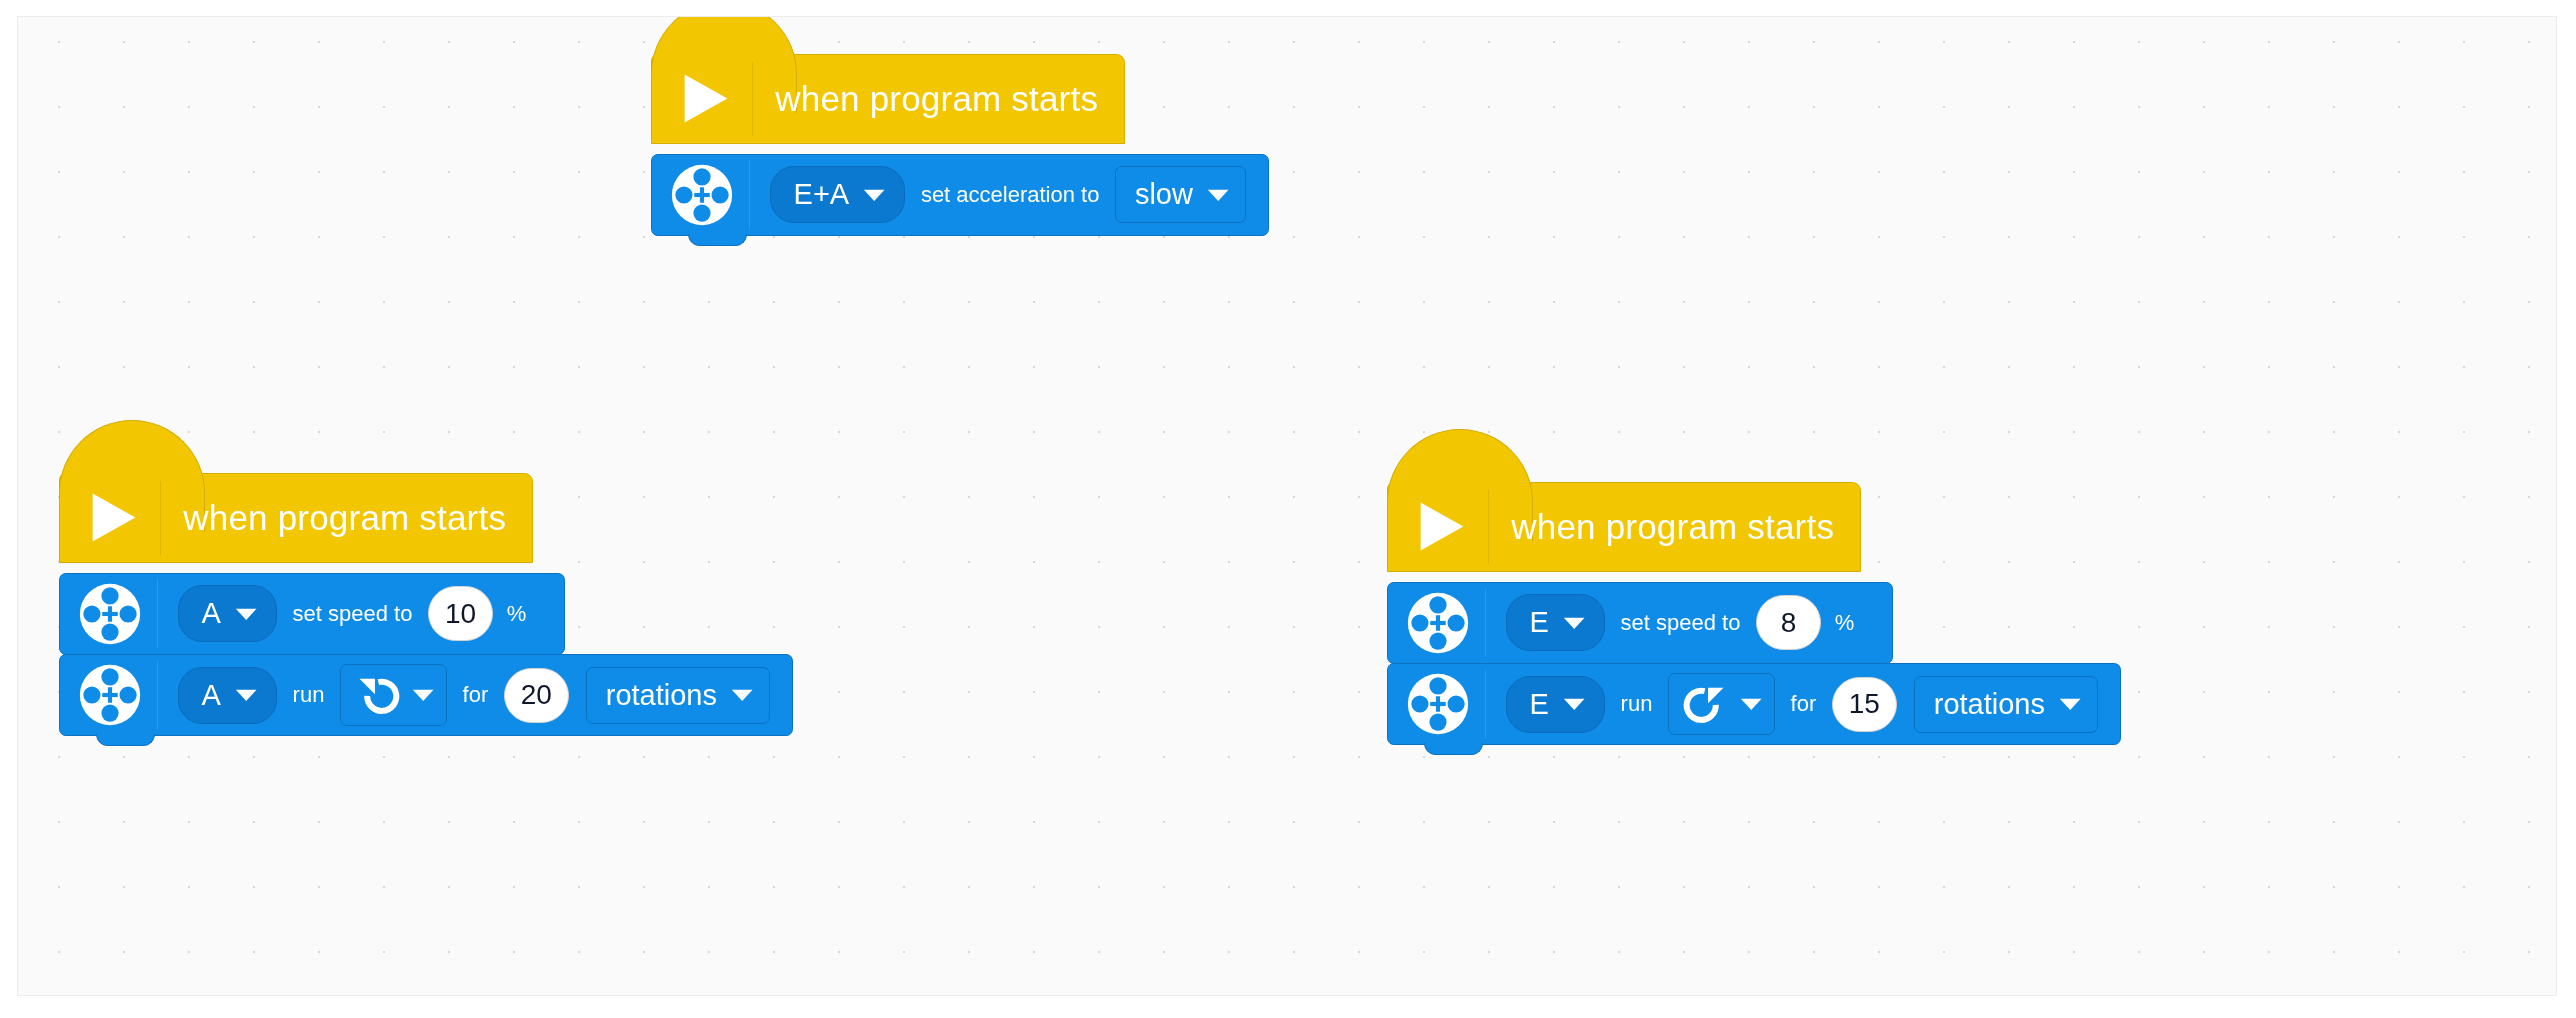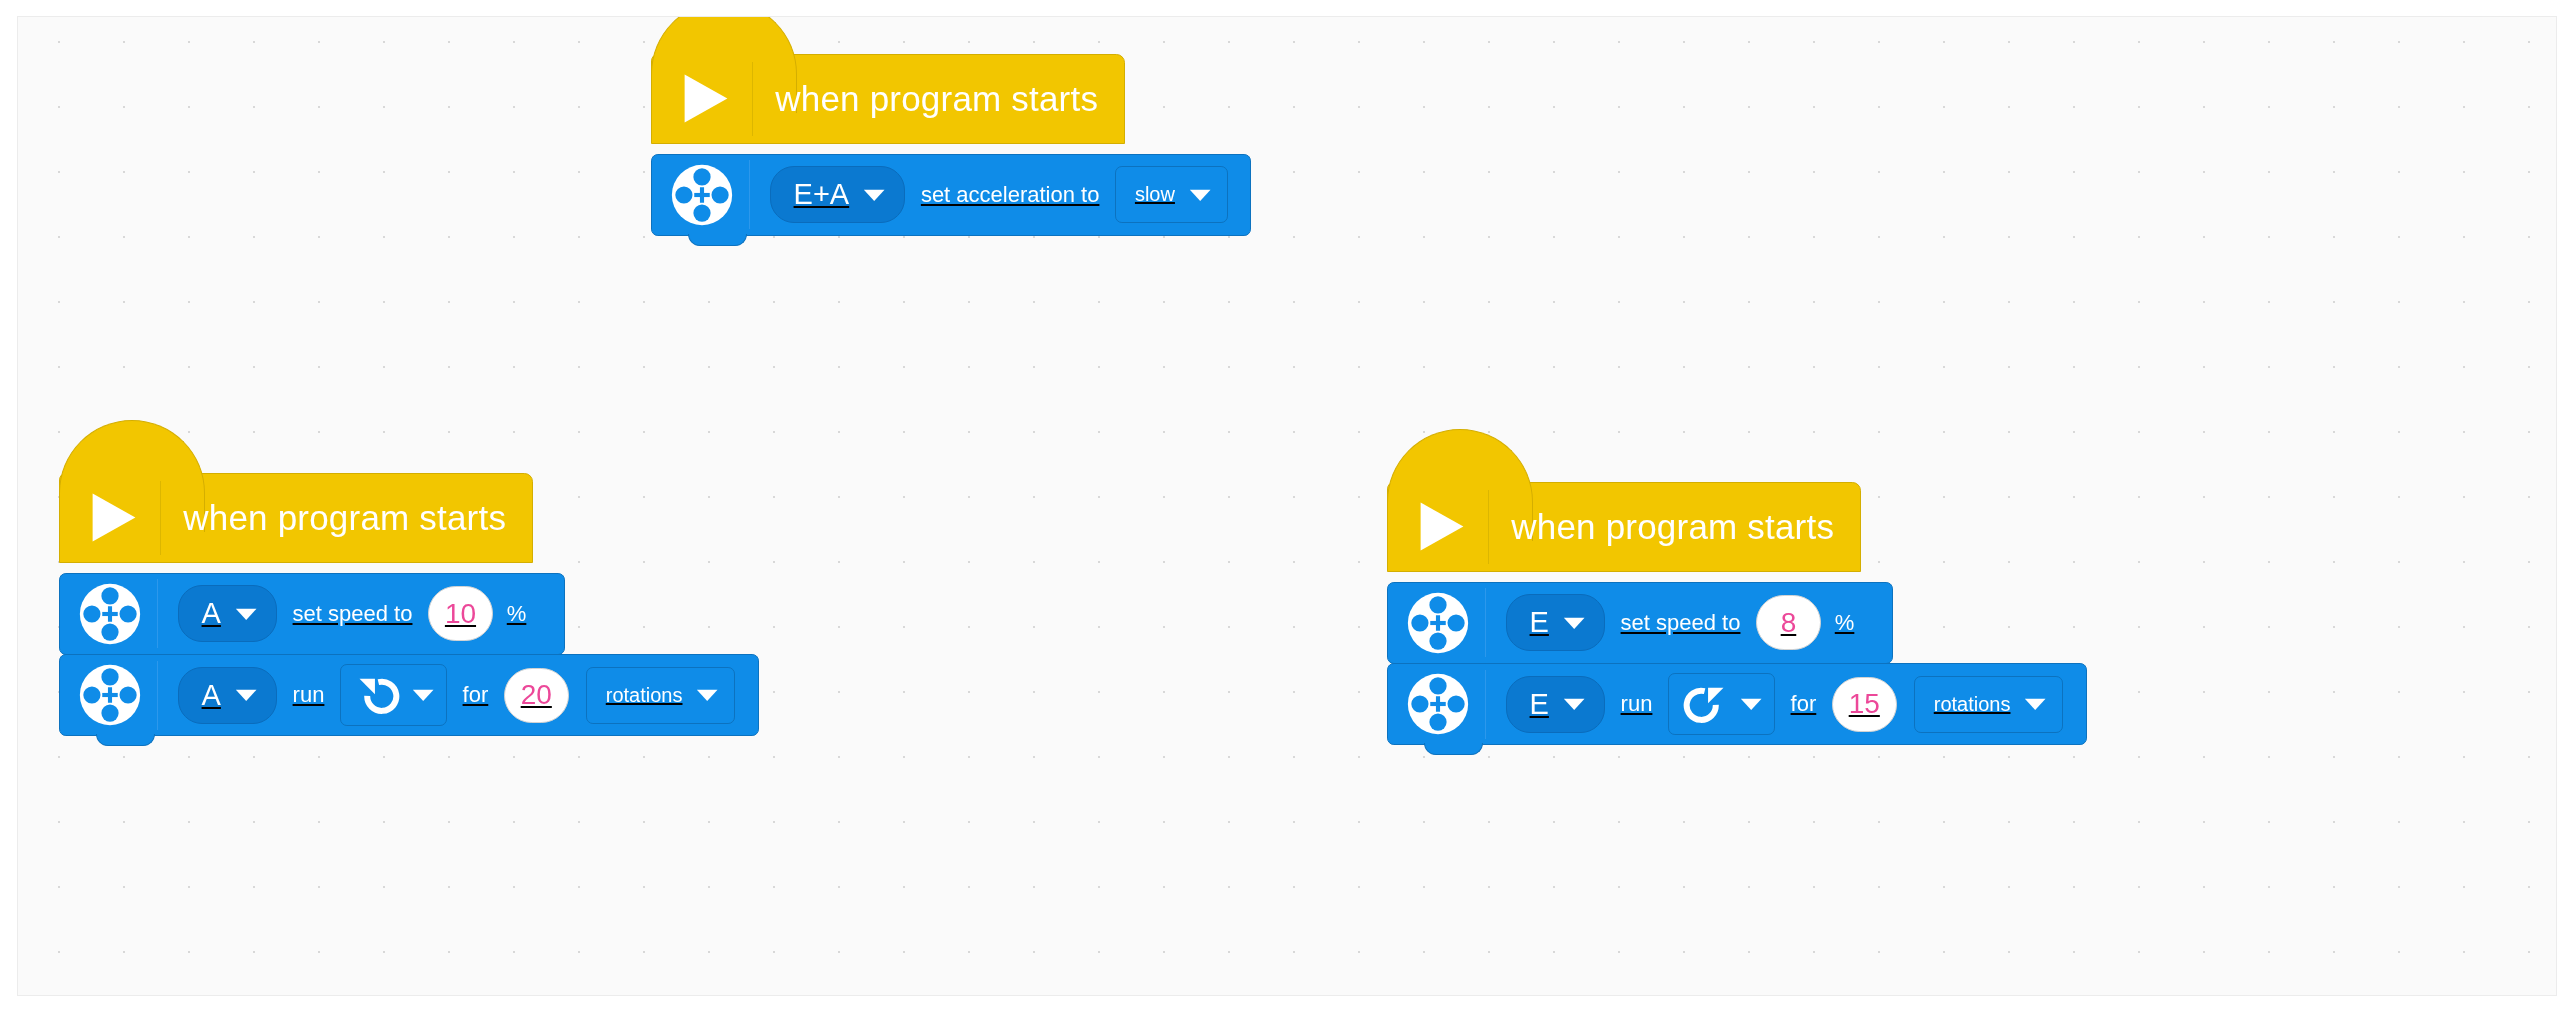--- a/index.html
+++ b/index.html
@@ -171,21 +171,21 @@
   .dd-outline {
     background: #0F8CE8;
     border: 0.9px solid #0C72BF;
     border-radius: 6.9px;
     height: 57px;
     display: flex;
     align-items: center;
     padding: 0 15.5px 0 19px;
     box-sizing: border-box;
     color: #ffffff;
-    font-size: 20px;
+    font-size: 29px;
     white-space: nowrap;
   }
   .dd-outline .caret { margin-left: 13.8px; }
 
   
   .dd-icon {
     background: #0F8CE8;
     border: 0.9px solid #0C72BF;
     border-radius: 6.9px;
     height: 62px;
@@ -202,34 +202,34 @@
     background: #ffffff;
     border: 0.9px solid #d3d3d3;
     border-radius: 34px;
     height: 55px;
     min-width: 65px;
     display: flex;
     align-items: center;
     justify-content: center;
     padding: 0 13.8px;
     box-sizing: border-box;
-    color: #ec4899;
+    color: #0f172a;
     font-size: 28px;
   }
 
   
   .word {
     color: #ffffff;
     font-size: 22px;
     white-space: nowrap;
     margin: 0 15.5px;
   }
   .word.tight-l { margin-left: 13.8px; }
   .gap-m { width: 17px; }
-  .pad-r { padding-right: 22.4px; text-decoration: underline; }
+  .pad-r { padding-right: 22.4px; }
 
   .caret { display: inline-flex; }
 </style>
 </head>
 <body>
 
 <div id="canvas">
 
   <div class="script" id="script-1">
 

